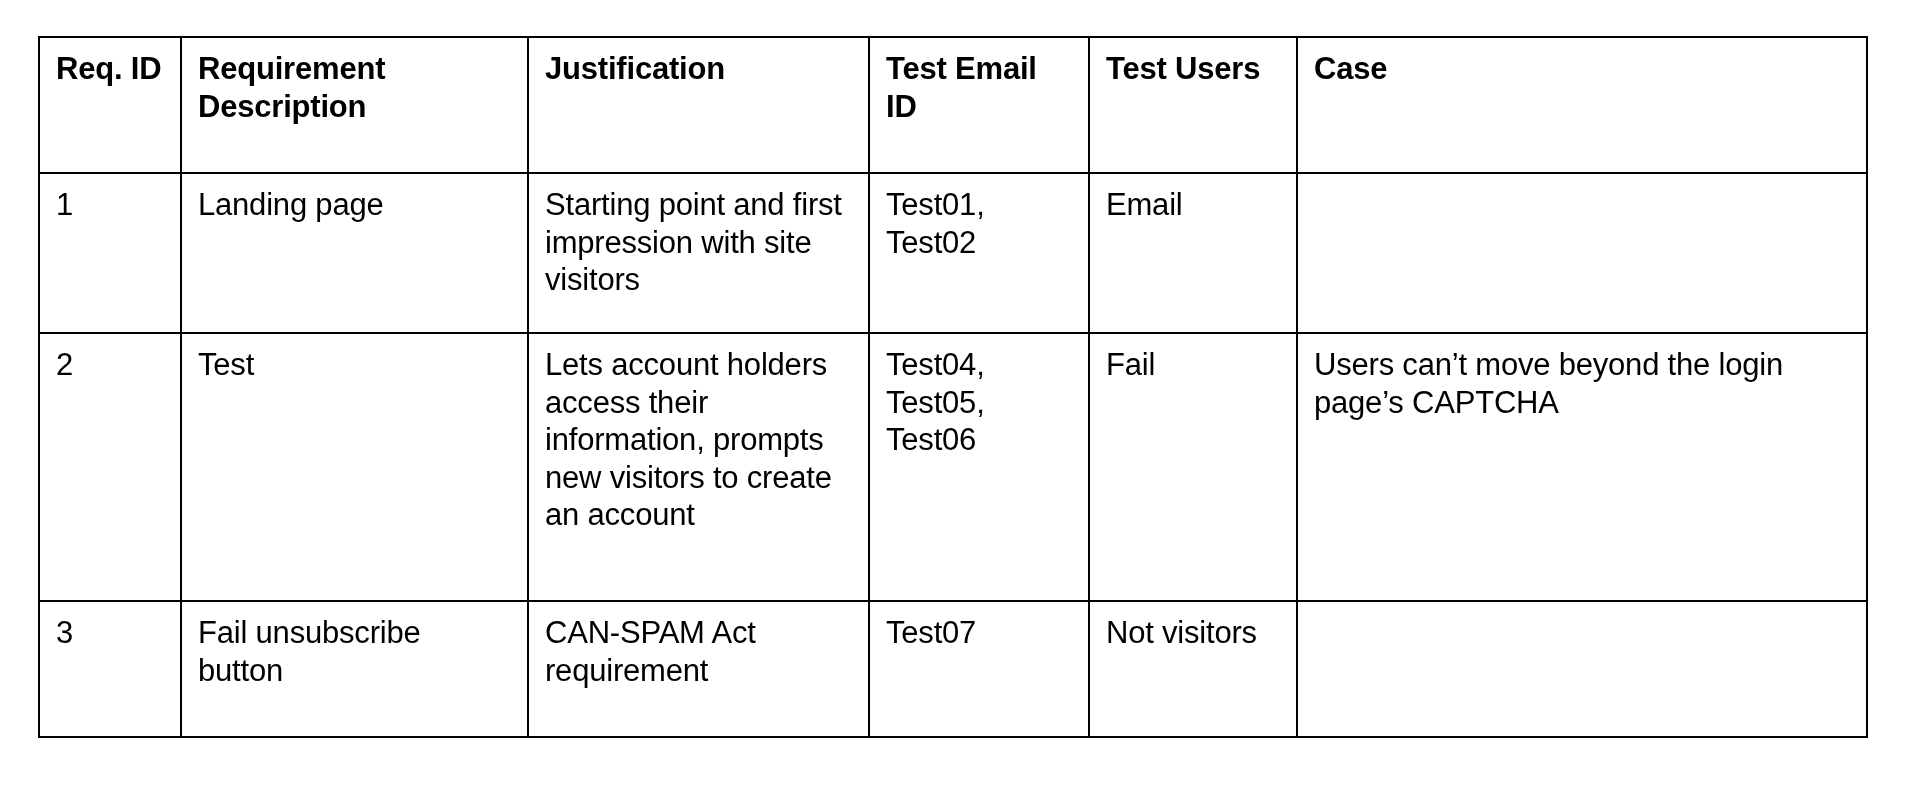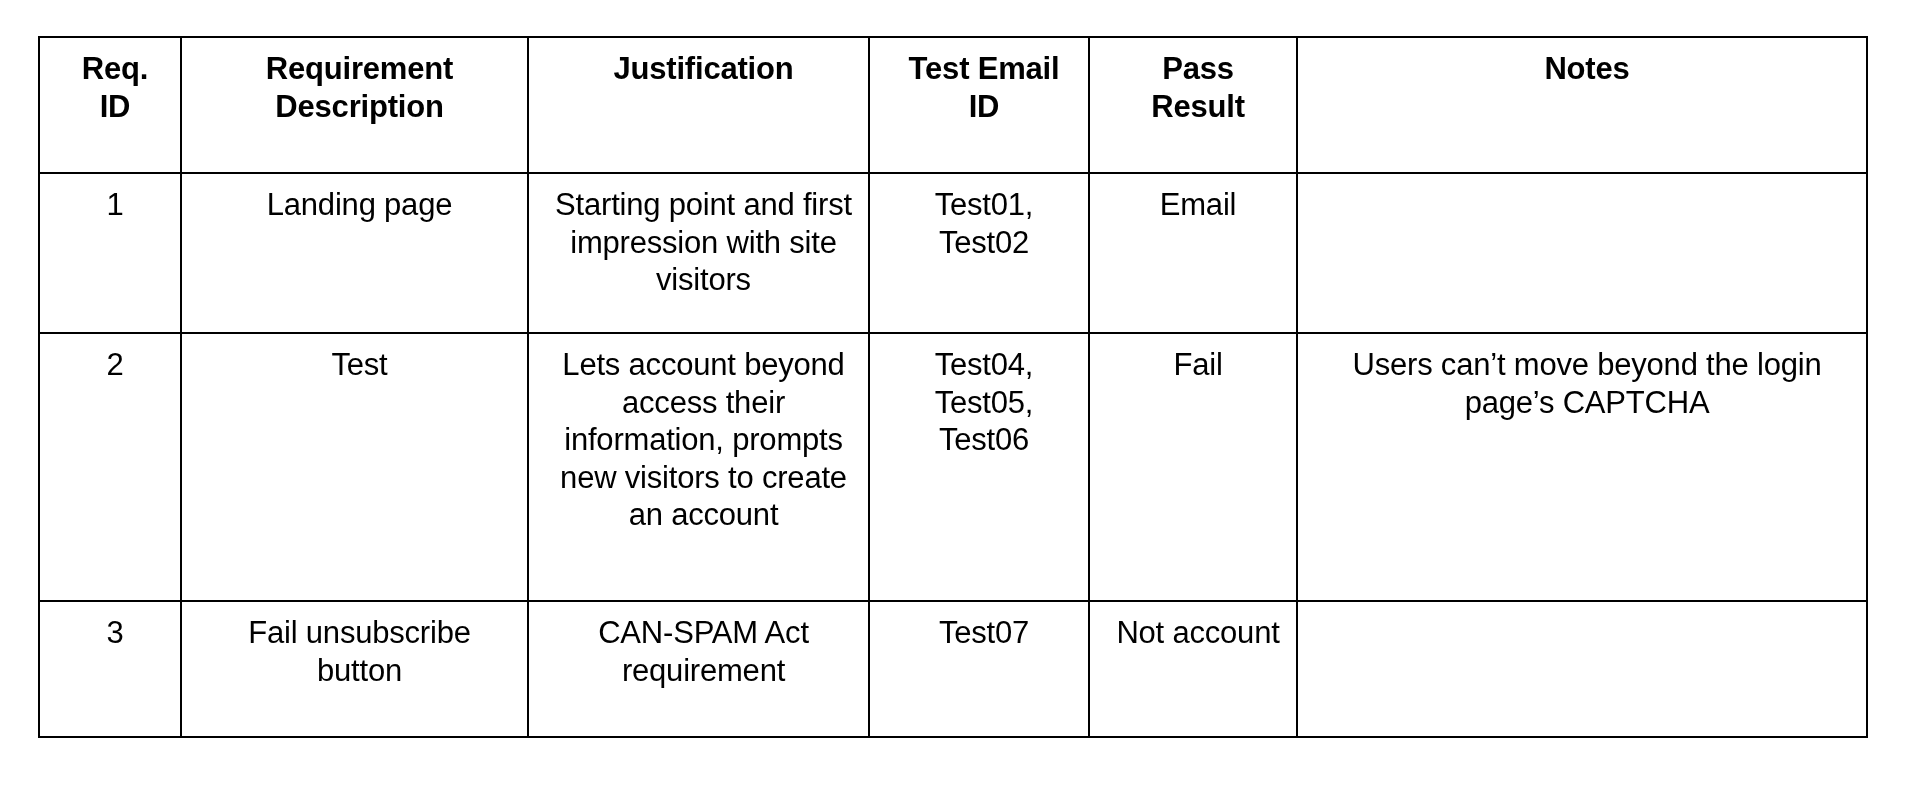--- a/index.html
+++ b/index.html
@@ -34,22 +34,22 @@
     border-collapse: collapse;
     table-layout: fixed;
     width: 1828px;
     background: #ffffff;
   }
 
   table.matrix td,
   table.matrix th {
     border: 2px solid #000000;
     vertical-align: top;
-    text-align: center;
-    padding: 12px 14px 14px 24px;
+    text-align: left;
+    padding: 12px 14px 14px 16px;
     font-size: 31px;
     line-height: 1.21;
     letter-spacing: -0.2px;
     word-wrap: break-word;
     overflow-wrap: break-word;
   }
 
   table.matrix th {
     font-weight: bold;
     height: 108px;
@@ -98,24 +98,24 @@
 Description</span>
           </th>
           <th>
             <span class="cell-text">Justification</span>
           </th>
           <th>
             <span class="cell-text">Test Email
 ID</span>
           </th>
           <th>
-            <span class="cell-text">Pass Result</span>
+            <span class="cell-text">Test Users</span>
           </th>
           <th>
-            <span class="cell-text">Notes</span>
+            <span class="cell-text">Case</span>
           </th>
         </tr>
       </thead>
       <tbody>
         <tr class="row-1">
           <td>
             <span class="cell-text">1</span>
           </td>
           <td>
             <span class="cell-text">Landing page</span>
@@ -135,21 +135,21 @@
           </td>
         </tr>
         <tr class="row-2">
           <td>
             <span class="cell-text">2</span>
           </td>
           <td>
             <span class="cell-text">Test</span>
           </td>
           <td>
-            <span class="cell-text">Lets account beyond access their information, prompts new visitors to create an account</span>
+            <span class="cell-text">Lets account holders access their information, prompts new visitors to create an account</span>
           </td>
           <td>
             <span class="cell-text">Test04,
 Test05,
 Test06</span>
           </td>
           <td>
             <span class="cell-text">Fail</span>
           </td>
           <td>
@@ -163,21 +163,21 @@
           <td>
             <span class="cell-text">Fail unsubscribe button</span>
           </td>
           <td>
             <span class="cell-text">CAN-SPAM Act requirement</span>
           </td>
           <td>
             <span class="cell-text">Test07</span>
           </td>
           <td>
-            <span class="cell-text">Not account</span>
+            <span class="cell-text">Not visitors</span>
           </td>
           <td>
             <span class="cell-text"></span>
           </td>
         </tr>
       </tbody>
     </table>
   </div>
 </div>
 

